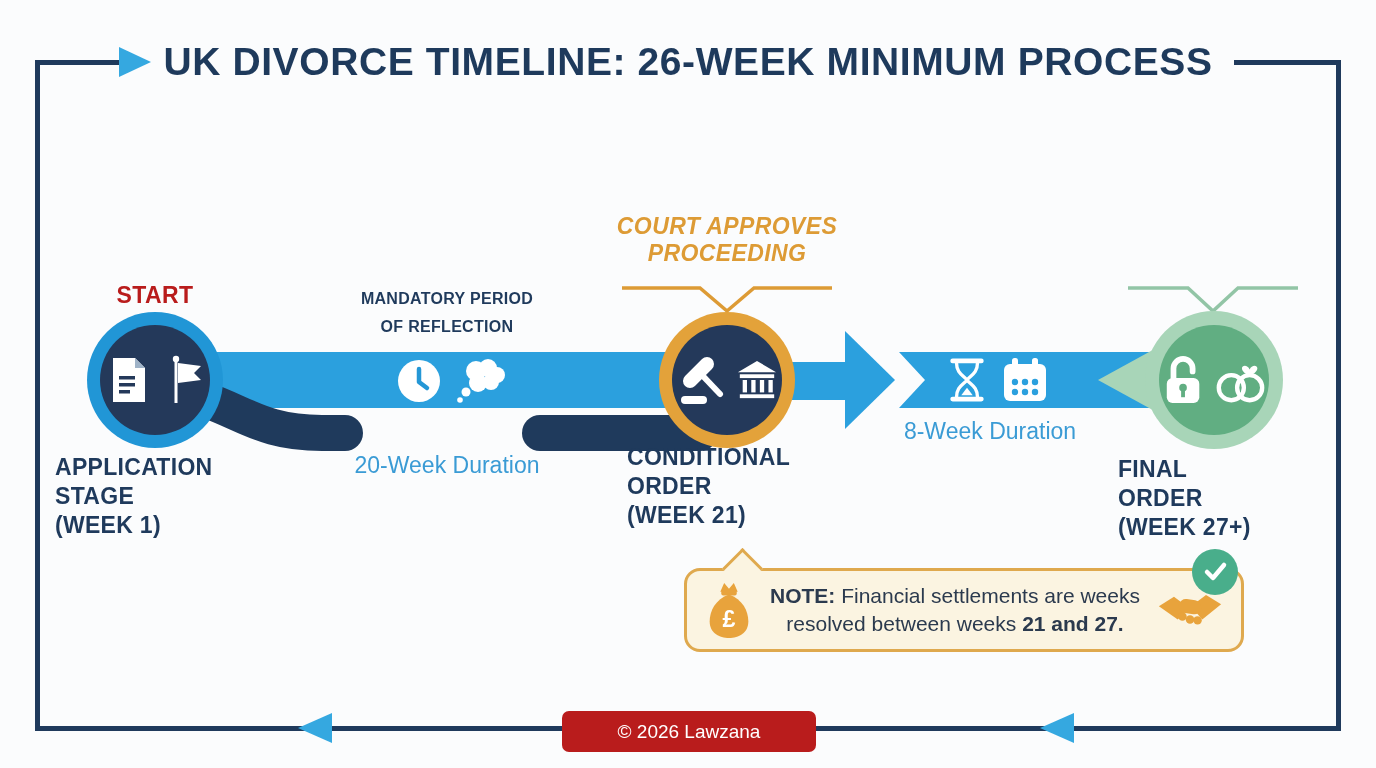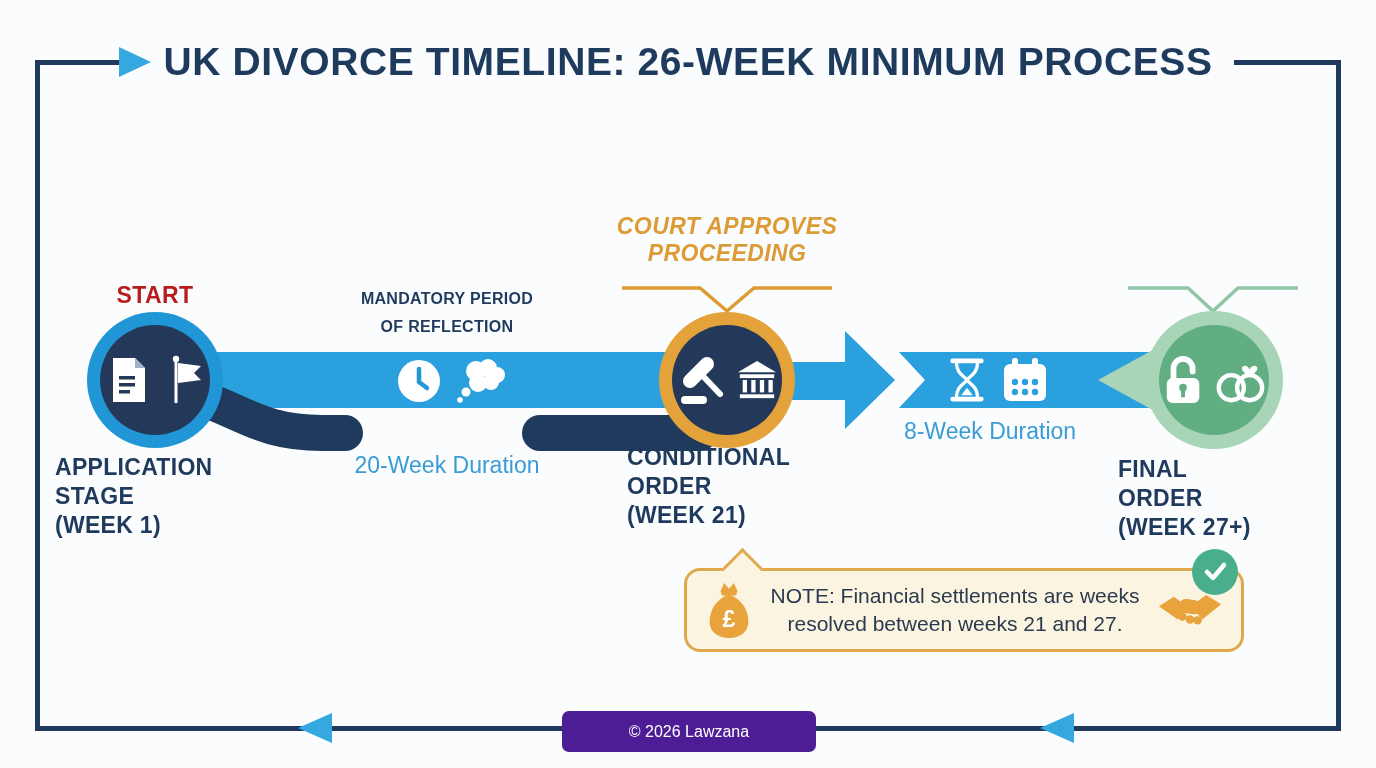--- a/index.html
+++ b/index.html
@@ -36,28 +36,28 @@
 
   .icon-row{position:absolute;display:flex;align-items:center;gap:14px;}
 
   
   .note-box{position:absolute;left:684px;top:568px;width:560px;height:84px;
             background:#fbf4e1;border:3px solid #dfa94e;border-radius:16px;
             display:flex;align-items:center;gap:16px;padding:0 18px;box-sizing:border-box;}
   .note-pointer{position:absolute;left:728px;top:554px;width:26px;height:26px;background:#fbf4e1;
                 border-left:3px solid #dfa94e;border-top:3px solid #dfa94e;transform:rotate(45deg);}
   .note-text{flex:1;text-align:center;font-size:21px;line-height:28px;color:#2b3a4e;}
-  .note-text b{font-weight:400;}
+  .note-text b{font-weight:700;}
   .check-badge{position:absolute;left:1192px;top:549px;width:46px;height:46px;border-radius:50%;
                background:#49ae8b;display:flex;align-items:center;justify-content:center;}
 
   
   .footer-badge{position:absolute;left:562px;top:711px;width:254px;height:41px;border-radius:7px;
-                background:#4c1d95;display:flex;align-items:center;justify-content:center;
-                color:#fff;font-size:16px;}
+                background:#b91c1c;display:flex;align-items:center;justify-content:center;
+                color:#fff;font-size:19px;}
 
   .overlay{position:absolute;left:0;top:0;pointer-events:none;}
 </style>
 </head>
 <body>
 
 <div class="canvas">
 
   <div class="frame" style="left:35px;top:60px;width:5px;height:671px;"></div>
   <div class="frame" style="left:35px;top:726px;width:1306px;height:5px;"></div>

